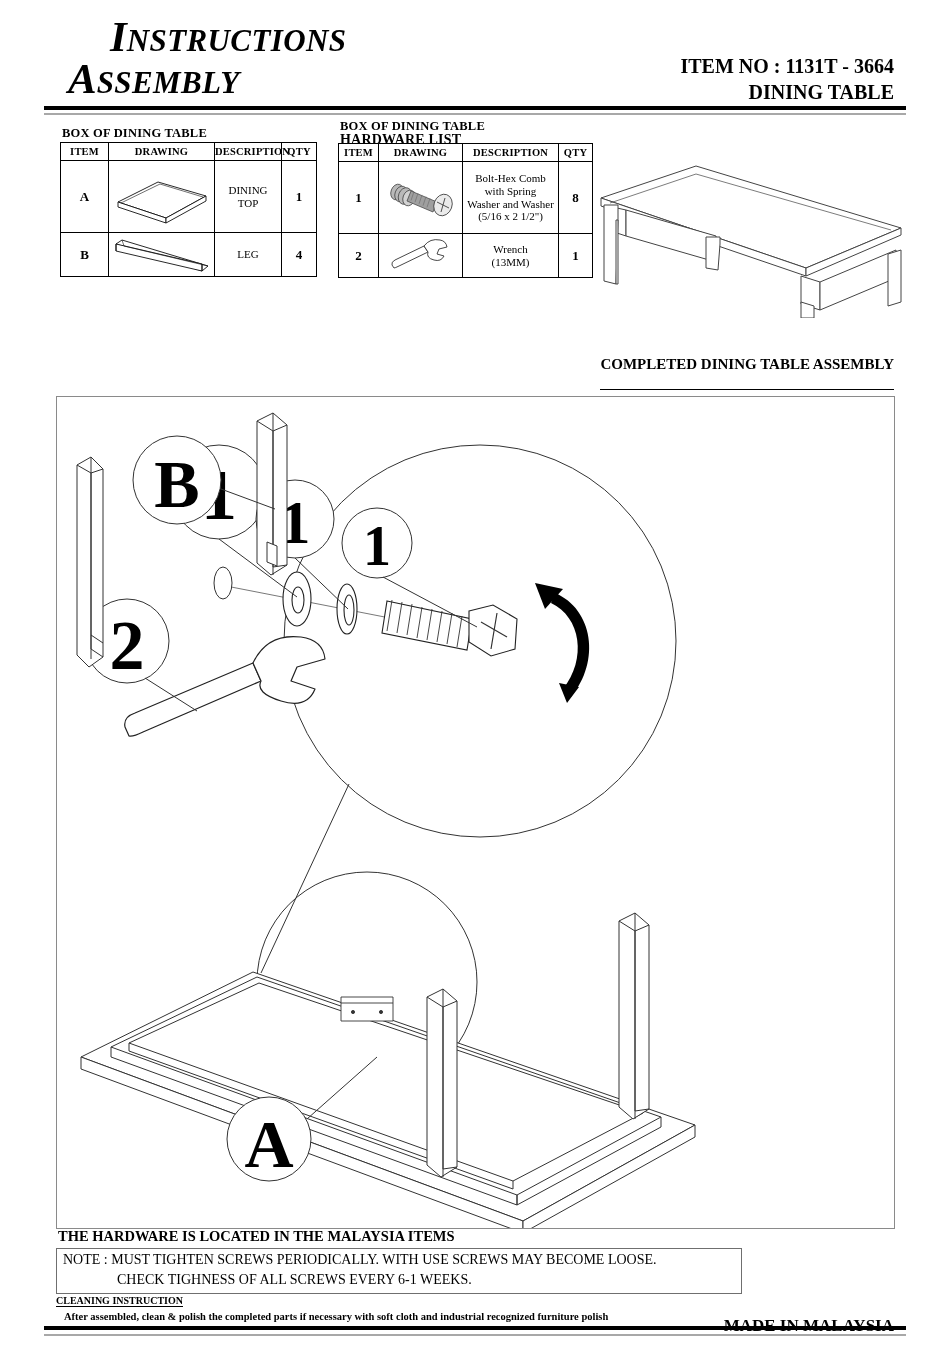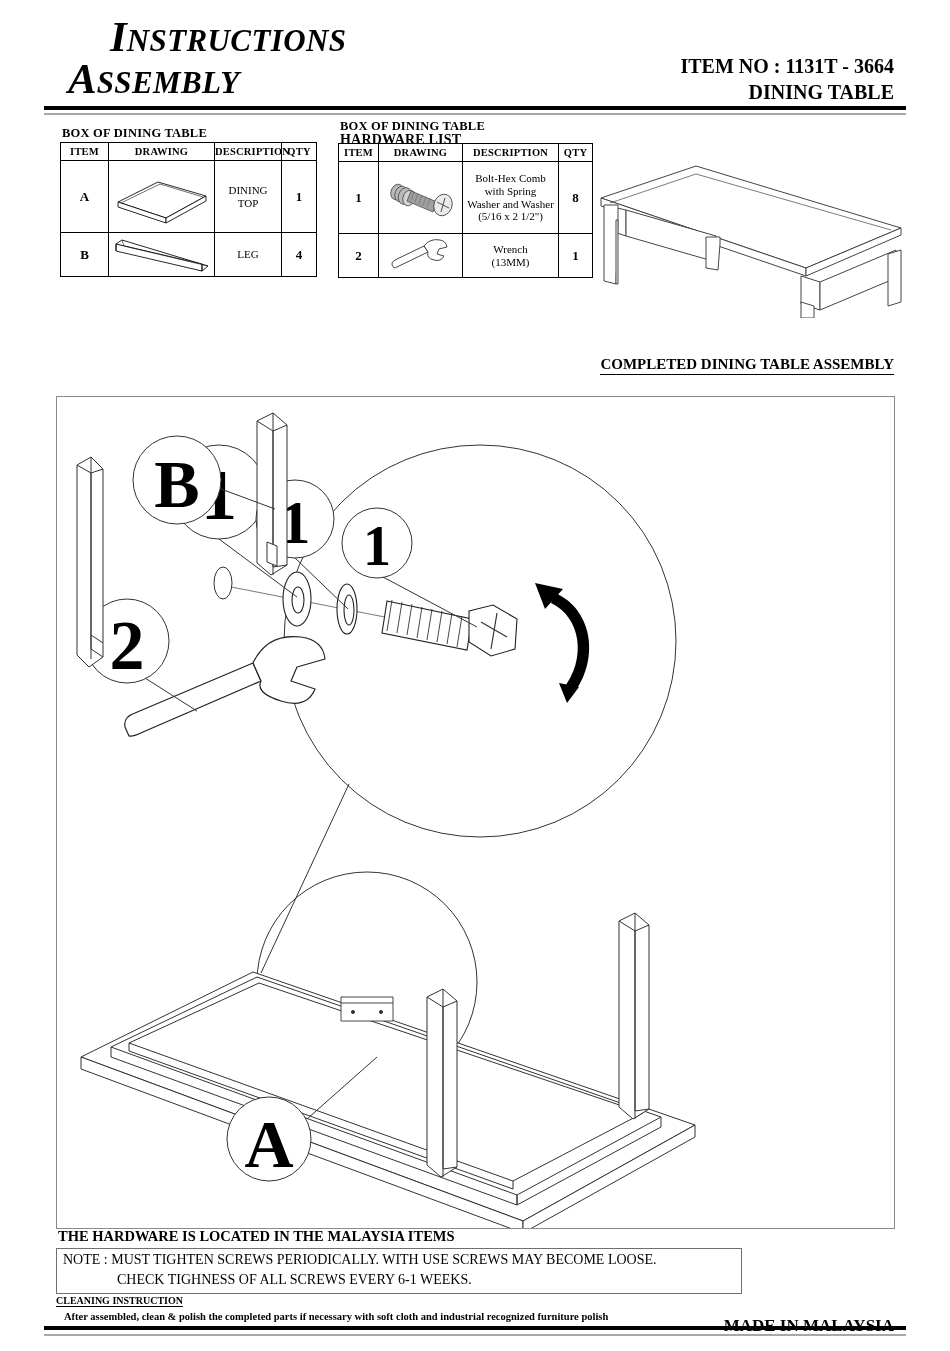--- a/index.html
+++ b/index.html
@@ -31,21 +31,21 @@
   table.parts td,table.parts th{border:1px solid #000;padding:0;text-align:center;vertical-align:middle;}
   table.parts th{font-weight:bold;font-size:10.5px;height:17px;letter-spacing:.2px;}
   table.parts td.item,table.parts td.qty{font-weight:bold;font-size:13px;}
   table.parts td.desc{font-size:11px;line-height:1.18;padding:2px 3px;}
   table.parts td.draw{padding:0;}
 
   .svgcell{display:block;margin:0 auto;}
 
   
   .ca-label{position:absolute;right:56px;top:356px;font-weight:bold;font-size:15px;
-    border-bottom:1.6px solid #000;padding-bottom:1px;white-space:nowrap;}
+    border-bottom:1.6px solid #000;padding-bottom:16px;white-space:nowrap;}
 
   
   .finished{position:absolute;left:596px;top:158px;}
 
   
   .mainbox{position:absolute;left:56px;top:396px;width:837px;height:831px;
     border:1.5px solid #8a8a8a;background:#fff;}
   .mainart{position:absolute;left:0;top:0;}
 
   

